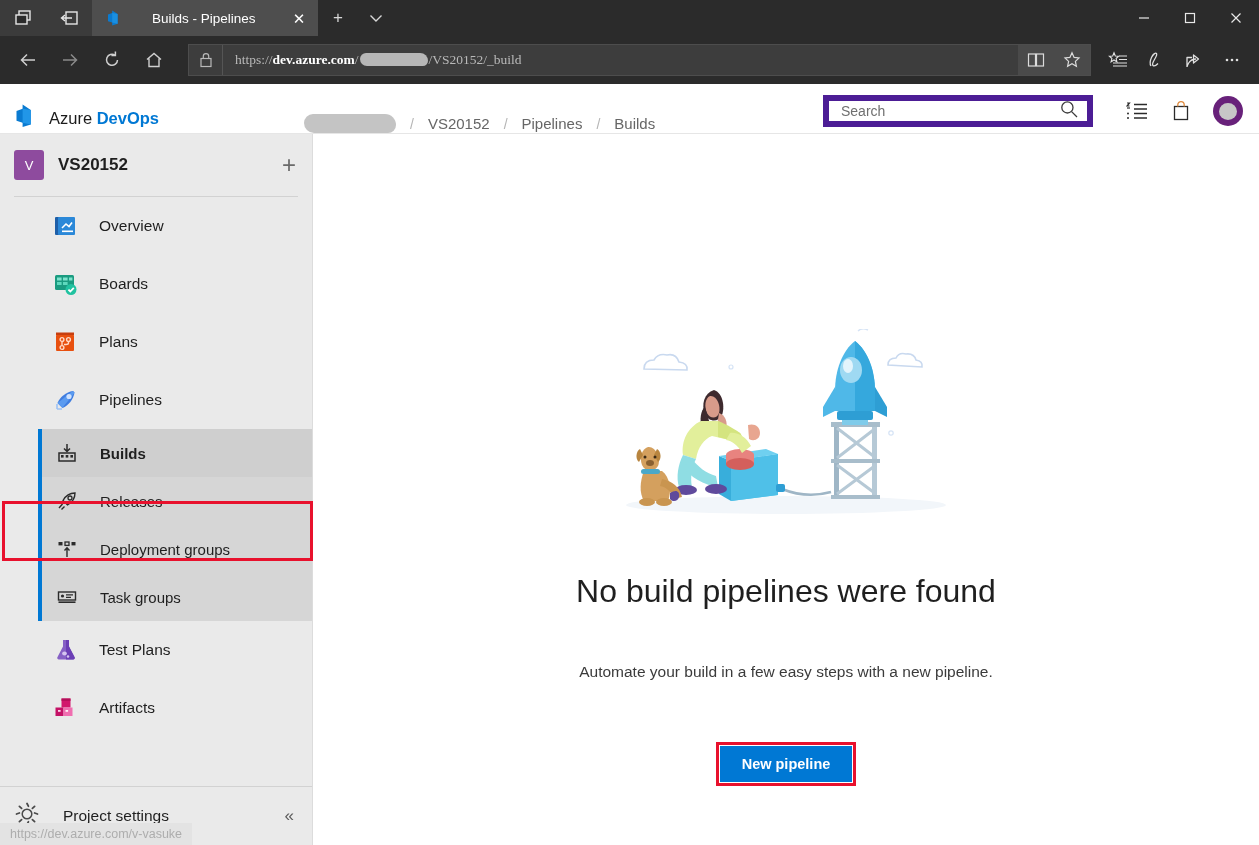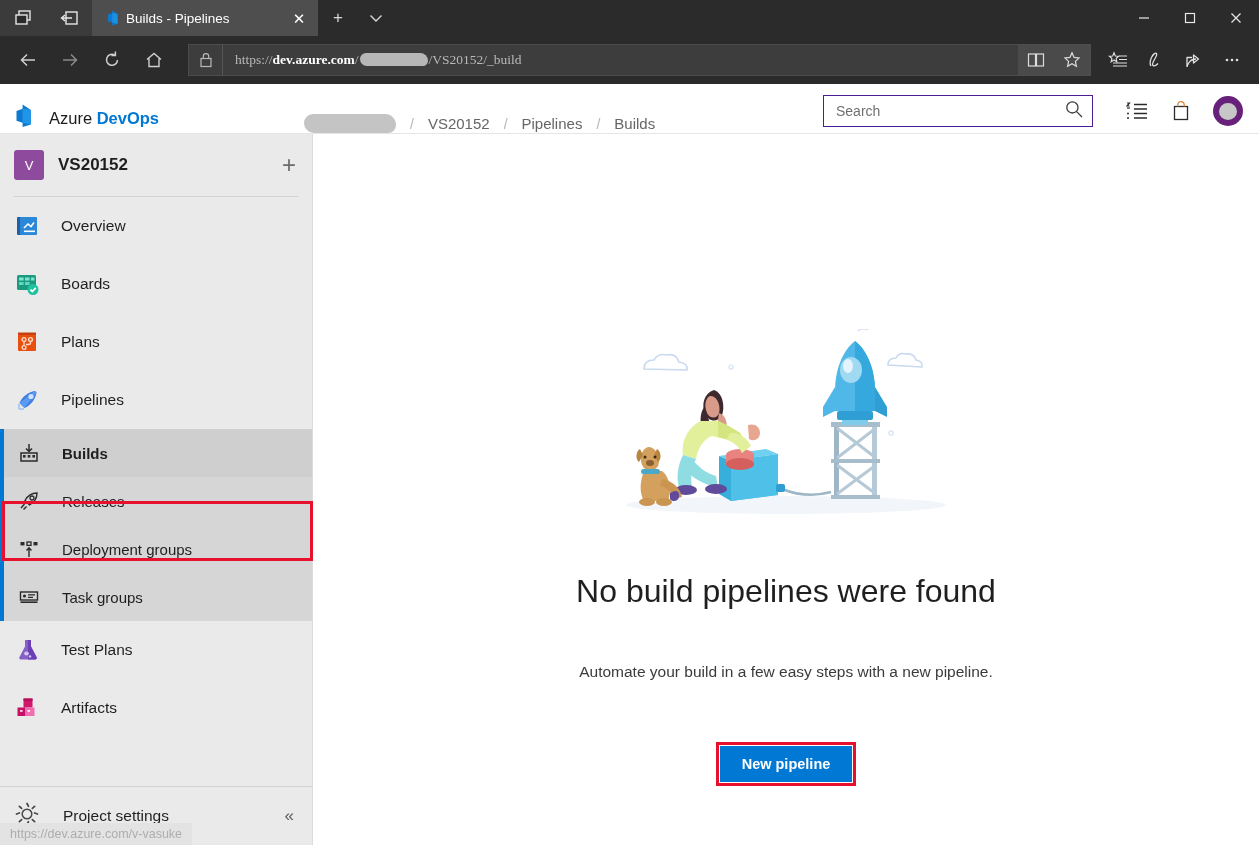--- a/index.html
+++ b/index.html
@@ -19,21 +19,21 @@
   }
   .tb-left-icons { display: flex; height: 36px; align-items: center; }
   .tb-icon-btn {
     width: 46px; height: 36px; display: flex; align-items: center; justify-content: center;
     background: #3b3b3b;
   }
   .tb-icon-btn svg { display: block; }
 
   .tab {
     height: 36px; width: 226px; background: #4e4e4e; display: flex; align-items: center;
-    padding: 0 6px 0 14px; gap: 2px;
+    padding: 0 6px 0 14px; gap: 28px;
   }
   .tab-favicon { width: 18px; height: 18px; flex: 0 0 18px; }
   .tab-title { color: #ffffff; font-size: 13.5px; flex: 1; white-space: nowrap; overflow: hidden; }
   .tab-close {
     width: 26px; height: 26px; display: flex; align-items: center; justify-content: center;
     color: #ffffff; font-size: 15px; line-height: 1;
   }
   .newtab, .tabmenu {
     width: 40px; height: 36px; display: flex; align-items: center; justify-content: center;
     color: #d8d8d8; font-size: 17px;
@@ -100,21 +100,21 @@
     display: inline-block; width: 92px; height: 19px; background: #c4c4c4;
     border-radius: 9px 11px 8px 10px;
   }
   .bc-sep { padding: 0 14px; color: #b5b5b5; font-size: 14px; }
   .bc-item { color: #666666; font-size: 15px; }
 
   .header-right {
     margin-left: auto; display: flex; align-items: center; gap: 0; padding-right: 16px;
   }
   .searchbox {
-    width: 270px; height: 32px; border: 1px solid #4c1d95; background: #ffffff;
+    width: 270px; height: 32px; border: 6px solid #4c1d95; background: #ffffff;
     display: flex; align-items: center; padding: 0 8px 0 12px; margin-right: 22px;
   }
   .searchbox input {
     flex: 1; border: none; outline: none; font-size: 14px; color: #4a4a4a;
     font-family: "Liberation Sans", sans-serif; background: transparent;
   }
   .searchbox input::placeholder { color: #6f6f6f; }
   .hdr-icon {
     width: 44px; height: 44px; display: flex; align-items: center; justify-content: center;
     color: #333;
@@ -137,21 +137,21 @@
   }
   .proj-avatar {
     width: 30px; height: 30px; flex: 0 0 30px; background: #8e4b9e; color: #ffffff;
     display: flex; align-items: center; justify-content: center; font-size: 13px;
     border-radius: 3px;
   }
   .proj-name { font-size: 17px; font-weight: bold; color: #1f1f1f; flex: 1; }
   .proj-add { font-size: 24px; color: #6a6a6a; font-weight: 300; line-height: 1; }
   .side-divider { height: 1px; background: #d2d2d2; margin: 0 14px; }
 
-  .nav-list { flex: 1; overflow: hidden; }
+  .nav-list { flex: 1; overflow: hidden; margin-left: 38px; }
   .nav-item {
     height: 58px; display: flex; align-items: center; gap: 19px; padding-left: 14px;
     font-size: 15.5px; color: #1f1f1f; position: relative;
   }
   .nav-item .ico { width: 28px; height: 28px; flex: 0 0 28px; display: flex; align-items: center; justify-content: center; }
   .nav-item.sub { height: 48px; background: #d6d6d6; padding-left: 18px; gap: 22px; font-size: 15px; }
   .nav-item.sub .ico { width: 22px; height: 22px; flex: 0 0 22px; }
   .nav-item.selected { background: #cfcfcf; font-weight: bold; }
   .nav-item.selected::before {
     content: ""; position: absolute; left: 0; top: 0; bottom: 0; width: 4px; background: #0078d4;

